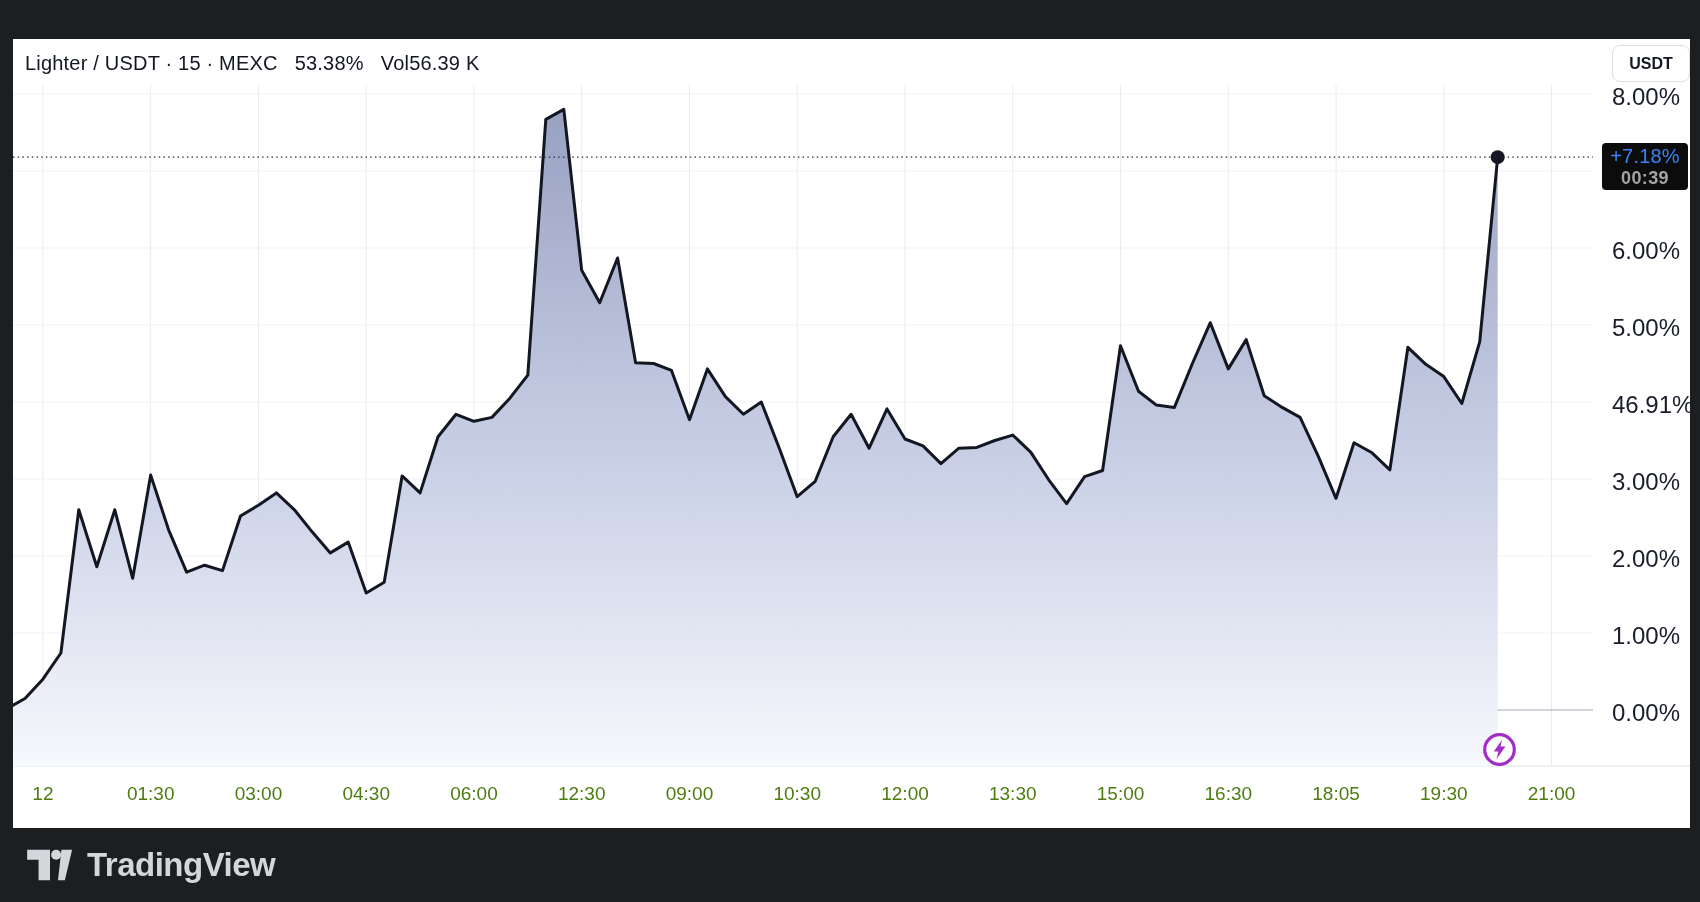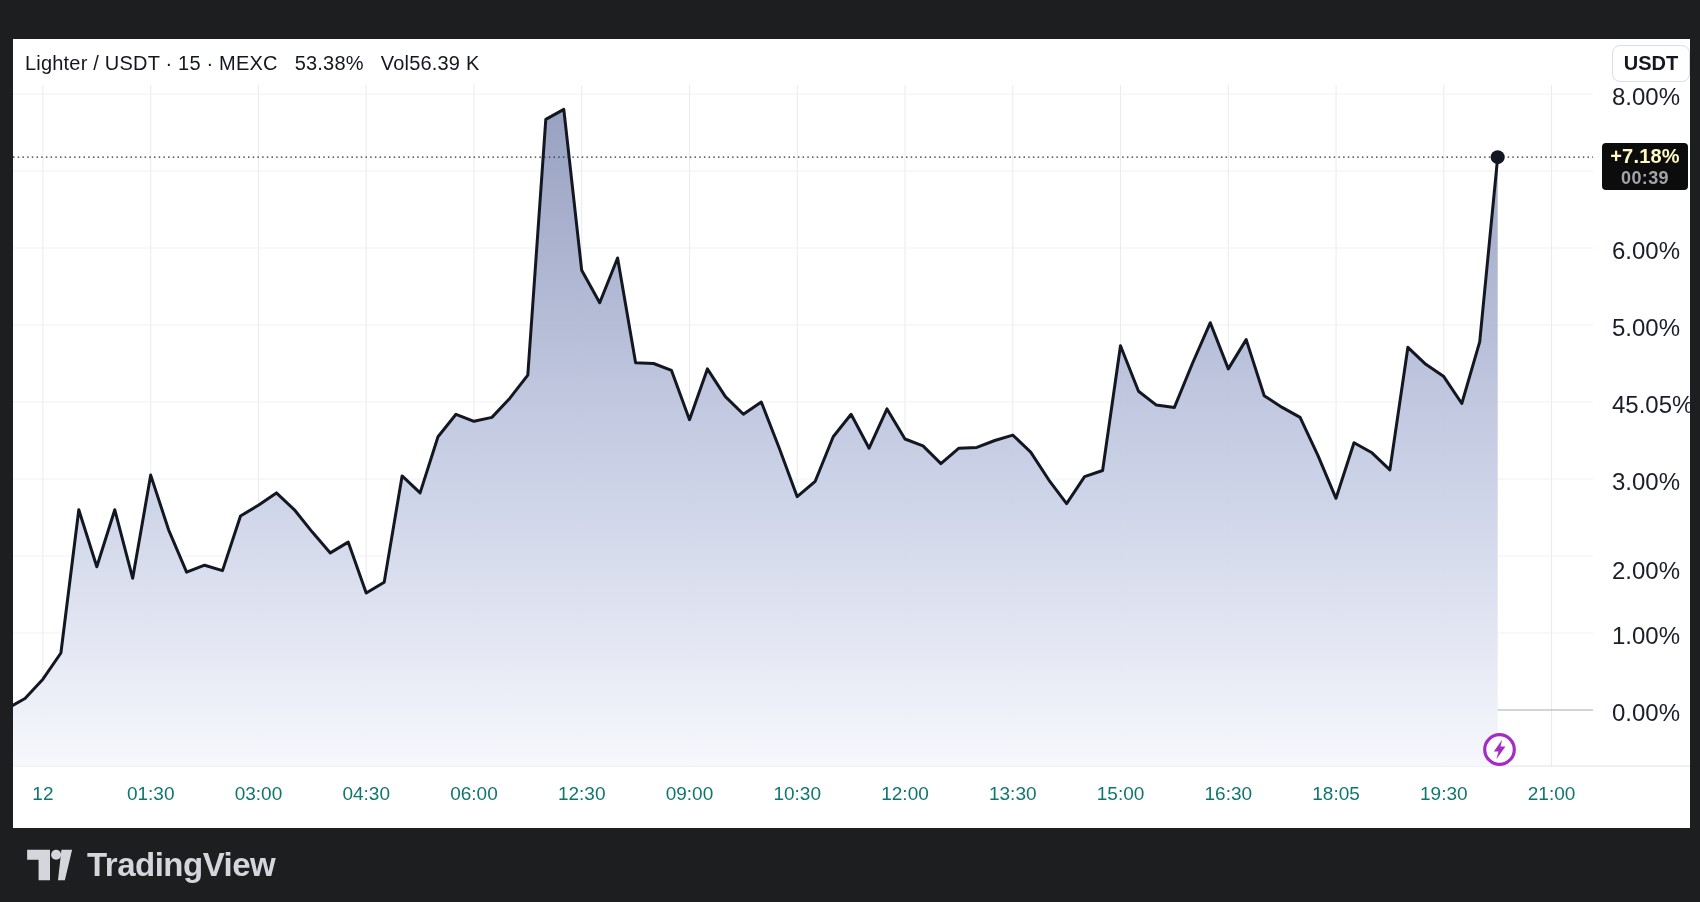--- a/index.html
+++ b/index.html
@@ -6,30 +6,30 @@
   .page{position:relative;width:1700px;height:902px;background:#1d1e20;overflow:hidden;
         font-family:"Liberation Sans",sans-serif;-webkit-font-smoothing:antialiased;}
   .top-bar{position:absolute;left:0;top:0;width:1700px;height:39px;background:#1d1e20;
            display:flex;align-items:center;}
   .top-bar span{margin-left:22px;color:#f2f3f5;font-size:19px;font-weight:700;letter-spacing:.2px;}
   .card{position:absolute;left:13px;top:39px;width:1677px;height:789px;background:#ffffff;}
   .chart-header{position:absolute;left:12px;top:10px;height:28px;display:flex;align-items:center;
                 color:#131722;font-size:20px;font-weight:500;letter-spacing:.2px;white-space:pre;z-index:5;}
   .chart-header .gap{display:inline-block;width:17px;}
   .currency-btn{position:absolute;left:1599px;top:6px;width:78px;height:37px;background:#ffffff;
-                border:1px solid #dadde3;border-radius:8px;color:#131722;font-size:20px;font-weight:600;
+                border:1px solid #dadde3;border-radius:8px;color:#131722;font-size:16px;font-weight:600;
                 font-family:"Liberation Sans",sans-serif;display:flex;align-items:center;justify-content:center;
                 z-index:6;cursor:pointer;}
   #chart-svg{position:absolute;left:0;top:0;z-index:1;}
   .ylabel{position:absolute;left:1599px;width:76px;color:#1a1e2b;font-size:24px;font-weight:500;z-index:3;}
-  .xlabel{position:absolute;top:744px;transform:translateX(-50%);color:#0f766e;font-size:19px;
+  .xlabel{position:absolute;top:744px;transform:translateX(-50%);color:#4d7c0f;font-size:19px;
           font-weight:500;z-index:3;white-space:nowrap;}
   .price-tag{position:absolute;left:1589px;top:105px;width:86px;height:47px;background:#0c0c0c;
              border-radius:4px;z-index:7;display:flex;flex-direction:column;align-items:center;justify-content:center;}
-  .price-tag .chg{color:#fef9c3;font-size:20px;font-weight:700;line-height:23px;letter-spacing:.2px;}
+  .price-tag .chg{color:#3b82f6;font-size:20px;font-weight:400;line-height:23px;letter-spacing:.2px;}
   .price-tag .cd{color:#a3a4a8;font-size:18px;font-weight:600;line-height:20px;letter-spacing:.4px;}
   .boost{position:absolute;left:1468px;top:692px;width:37px;height:37px;z-index:4;cursor:pointer;}
   .bottom-bar{position:absolute;left:8px;top:828px;width:1700px;height:74px;background:#1d1e20;
               display:flex;align-items:center;}
   .bottom-bar .mark{margin-left:19px;width:46px;height:32px;}
   .bottom-bar .brand{margin-left:14px;color:#d4d6dc;font-size:33px;font-weight:700;letter-spacing:-.5px;}
 </style>
 </head>
 <body>
 
@@ -84,23 +84,23 @@
         <polygon points="-6.0,669.5 12.0,659.5 29.9,640.2 47.9,614.0 65.8,470.8 83.8,527.8 101.8,470.8 119.7,539.3 137.7,436.1 155.6,490.8 173.6,533.2 191.6,526.2 209.5,531.6 227.5,477.0 245.4,466.2 263.4,453.9 281.4,470.8 299.3,493.1 317.3,513.9 335.2,503.1 353.2,554.0 371.2,543.2 389.1,436.9 407.1,453.9 425.0,397.7 443.0,375.3 461.0,382.3 478.9,378.4 496.9,359.2 514.8,336.1 532.8,80.4 550.8,70.4 568.7,231.3 586.7,263.7 604.6,219.0 622.6,323.7 640.6,324.5 658.5,331.4 676.5,380.7 694.4,329.9 712.4,357.6 730.4,375.3 748.3,363.0 766.3,409.2 784.2,457.7 802.2,442.3 820.2,397.7 838.1,375.3 856.1,409.2 874.0,369.9 892.0,400.0 910.0,406.9 927.9,424.6 945.9,409.2 963.8,408.4 981.8,401.5 999.8,396.1 1017.7,413.1 1035.7,440.8 1053.6,464.6 1071.6,437.7 1089.6,431.5 1107.5,306.8 1125.5,352.2 1143.4,366.1 1161.4,368.4 1179.4,324.5 1197.3,283.7 1215.3,329.9 1233.2,300.6 1251.2,356.8 1269.2,368.4 1287.1,378.4 1305.1,416.9 1323.0,459.3 1341.0,403.8 1359.0,413.8 1376.9,430.8 1394.9,308.3 1412.8,325.3 1430.8,337.6 1448.8,364.5 1466.7,302.9 1484.7,118.1 1484.7,727 -6,727" fill="url(#areaGrad)" stroke="none"></polygon>
         <line x1="0" y1="118.13999999999999" x2="1580" y2="118.13999999999999" stroke="#2a2e39" stroke-width="1.4" stroke-dasharray="1.5 3.2"></line>
         <polyline points="-6.0,669.5 12.0,659.5 29.9,640.2 47.9,614.0 65.8,470.8 83.8,527.8 101.8,470.8 119.7,539.3 137.7,436.1 155.6,490.8 173.6,533.2 191.6,526.2 209.5,531.6 227.5,477.0 245.4,466.2 263.4,453.9 281.4,470.8 299.3,493.1 317.3,513.9 335.2,503.1 353.2,554.0 371.2,543.2 389.1,436.9 407.1,453.9 425.0,397.7 443.0,375.3 461.0,382.3 478.9,378.4 496.9,359.2 514.8,336.1 532.8,80.4 550.8,70.4 568.7,231.3 586.7,263.7 604.6,219.0 622.6,323.7 640.6,324.5 658.5,331.4 676.5,380.7 694.4,329.9 712.4,357.6 730.4,375.3 748.3,363.0 766.3,409.2 784.2,457.7 802.2,442.3 820.2,397.7 838.1,375.3 856.1,409.2 874.0,369.9 892.0,400.0 910.0,406.9 927.9,424.6 945.9,409.2 963.8,408.4 981.8,401.5 999.8,396.1 1017.7,413.1 1035.7,440.8 1053.6,464.6 1071.6,437.7 1089.6,431.5 1107.5,306.8 1125.5,352.2 1143.4,366.1 1161.4,368.4 1179.4,324.5 1197.3,283.7 1215.3,329.9 1233.2,300.6 1251.2,356.8 1269.2,368.4 1287.1,378.4 1305.1,416.9 1323.0,459.3 1341.0,403.8 1359.0,413.8 1376.9,430.8 1394.9,308.3 1412.8,325.3 1430.8,337.6 1448.8,364.5 1466.7,302.9 1484.7,118.1" fill="none" stroke="#131722" stroke-width="3" stroke-linejoin="round" stroke-linecap="round"></polyline>
         <circle cx="1484.68" cy="118.13999999999999" r="7" fill="#131722"></circle>
       </svg>
 
     <div id="ylabels">
         <div class="ylabel" style="top: 44px;">8.00%</div>
         <div class="ylabel" style="top: 198px;">6.00%</div>
         <div class="ylabel" style="top: 275px;">5.00%</div>
-        <div class="ylabel" style="top: 352px;">45.05%</div>
+        <div class="ylabel" style="top: 352px;">46.91%</div>
         <div class="ylabel" style="top: 429px;">3.00%</div>
-        <div class="ylabel" style="top: 518px;">2.00%</div>
+        <div class="ylabel" style="top: 506px;">2.00%</div>
         <div class="ylabel" style="top: 583px;">1.00%</div>
         <div class="ylabel" style="top: 660px;">0.00%</div>
       </div>
     <div id="xlabels">
         <div class="xlabel" style="left: 29.92px;">12</div>
         <div class="xlabel" style="left: 137.68px;">01:30</div>
         <div class="xlabel" style="left: 245.44px;">03:00</div>
         <div class="xlabel" style="left: 353.2px;">04:30</div>
         <div class="xlabel" style="left: 460.96px;">06:00</div>
         <div class="xlabel" style="left: 568.72px;">12:30</div>

